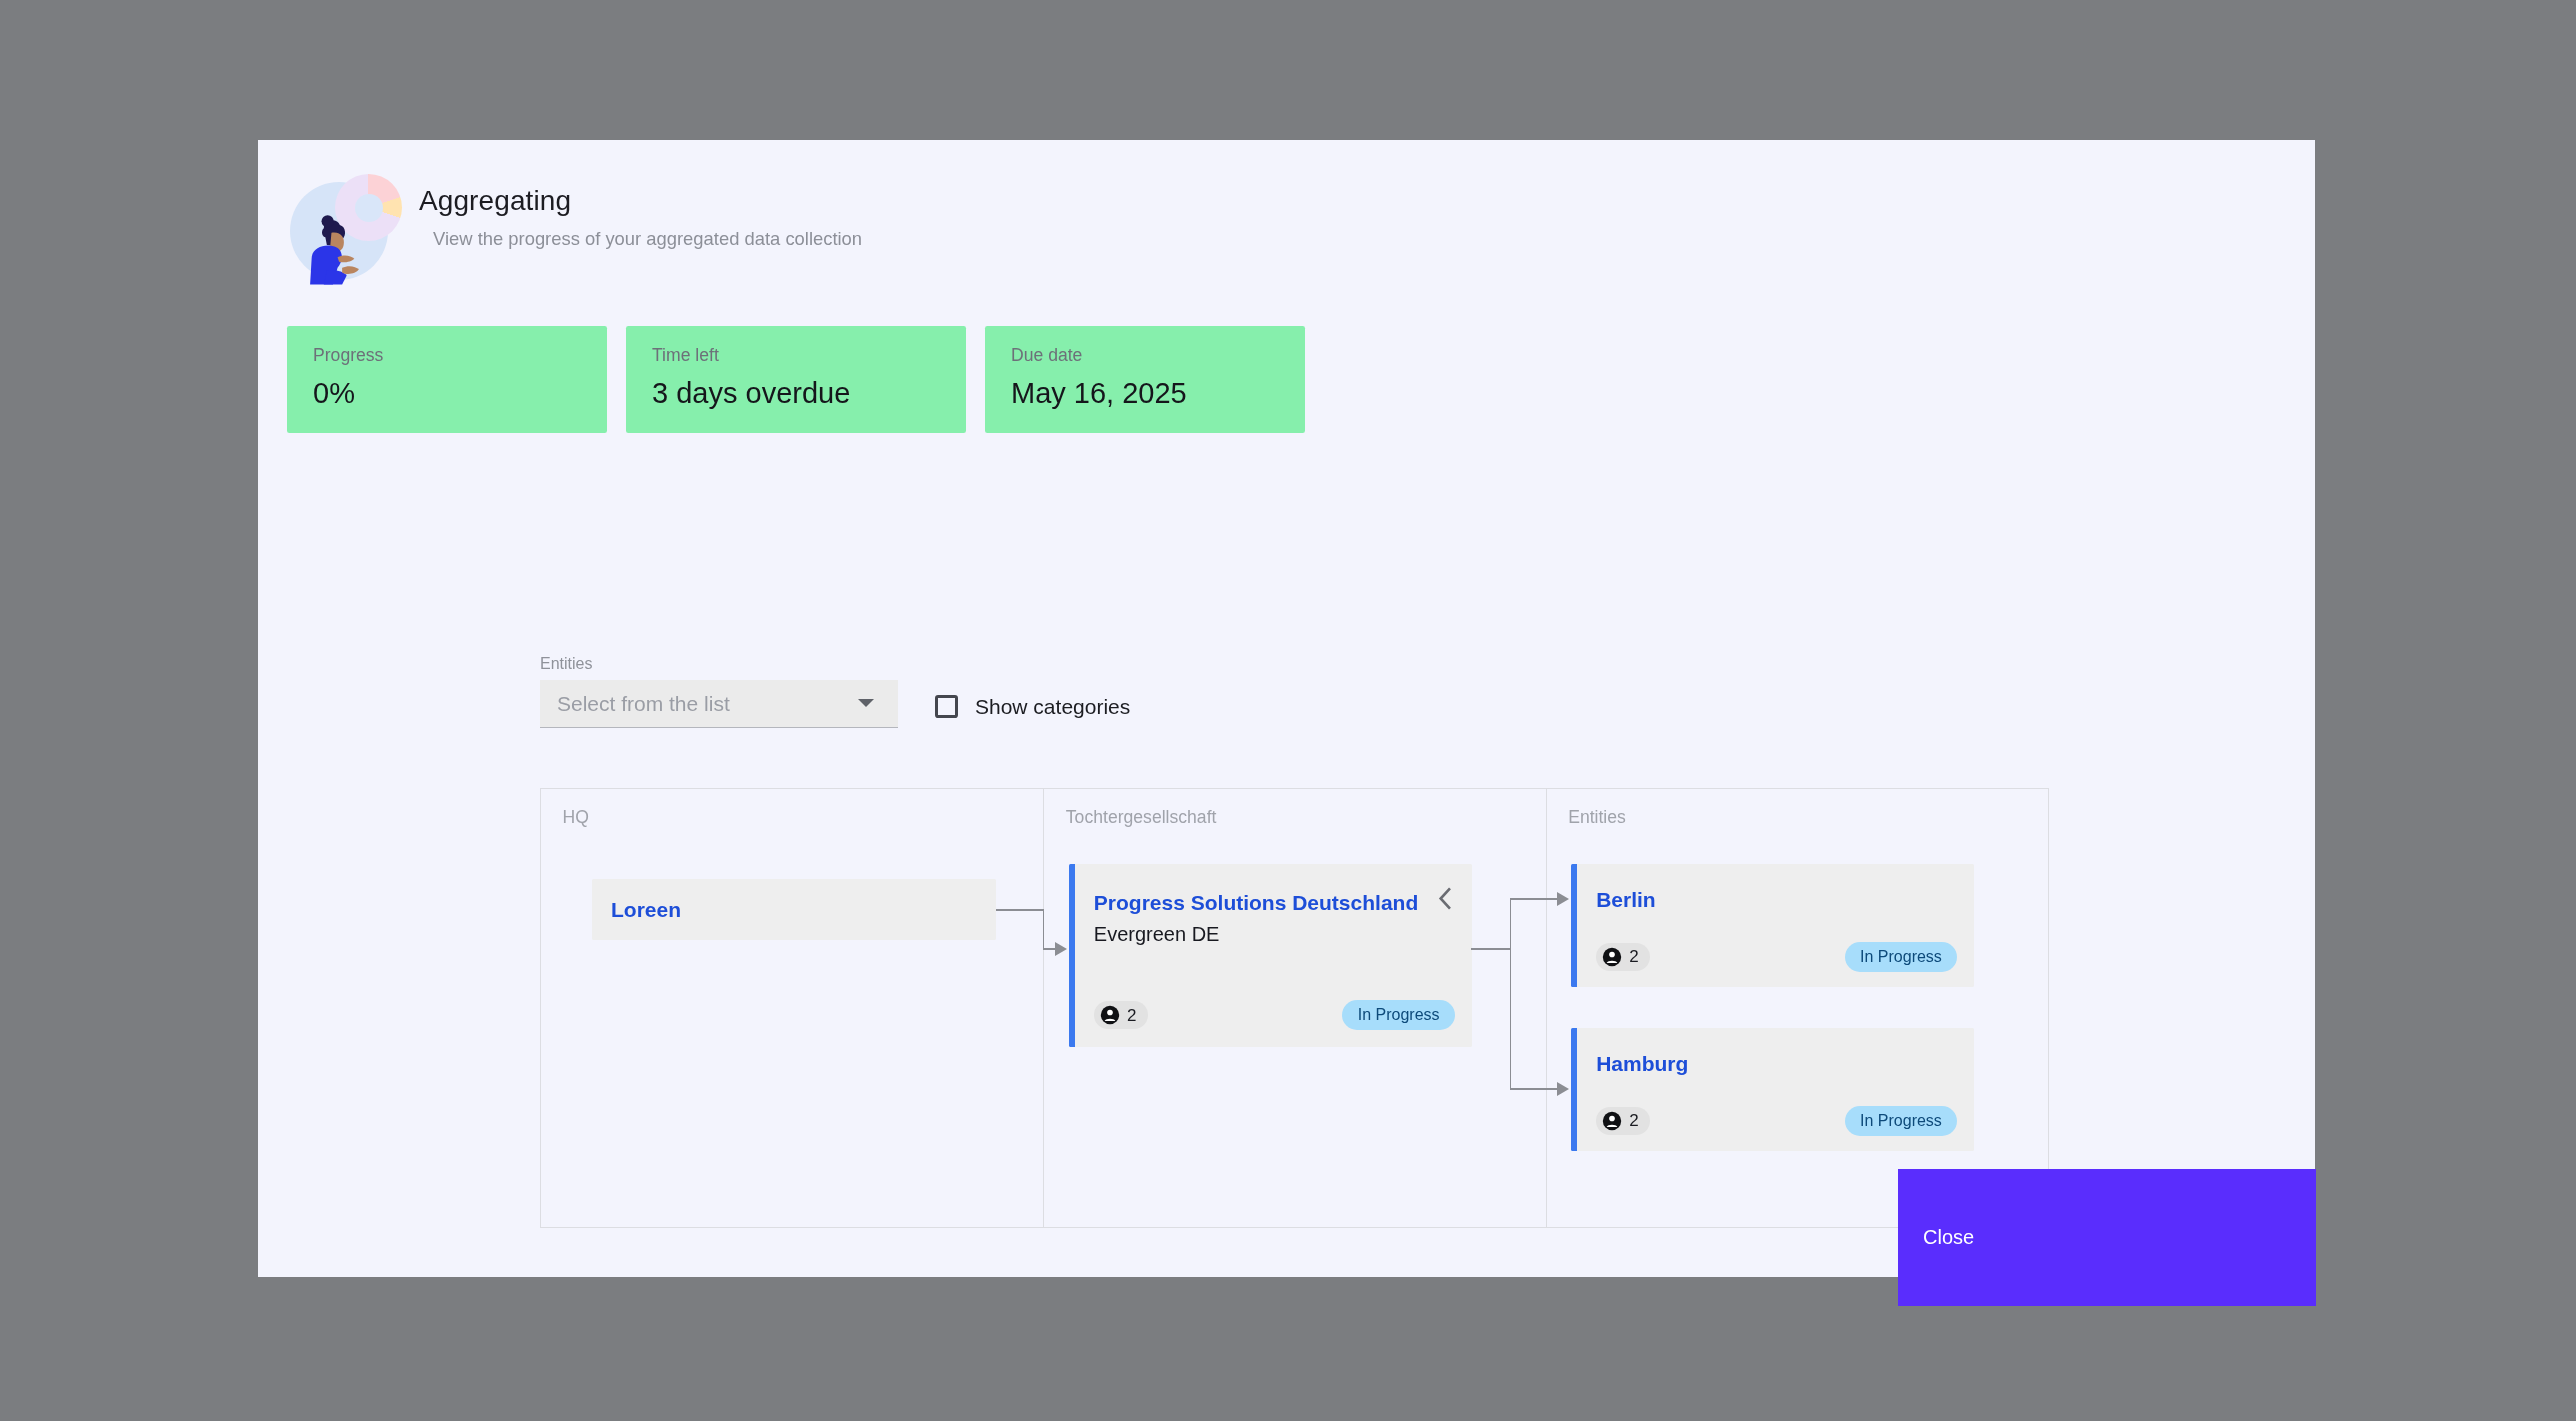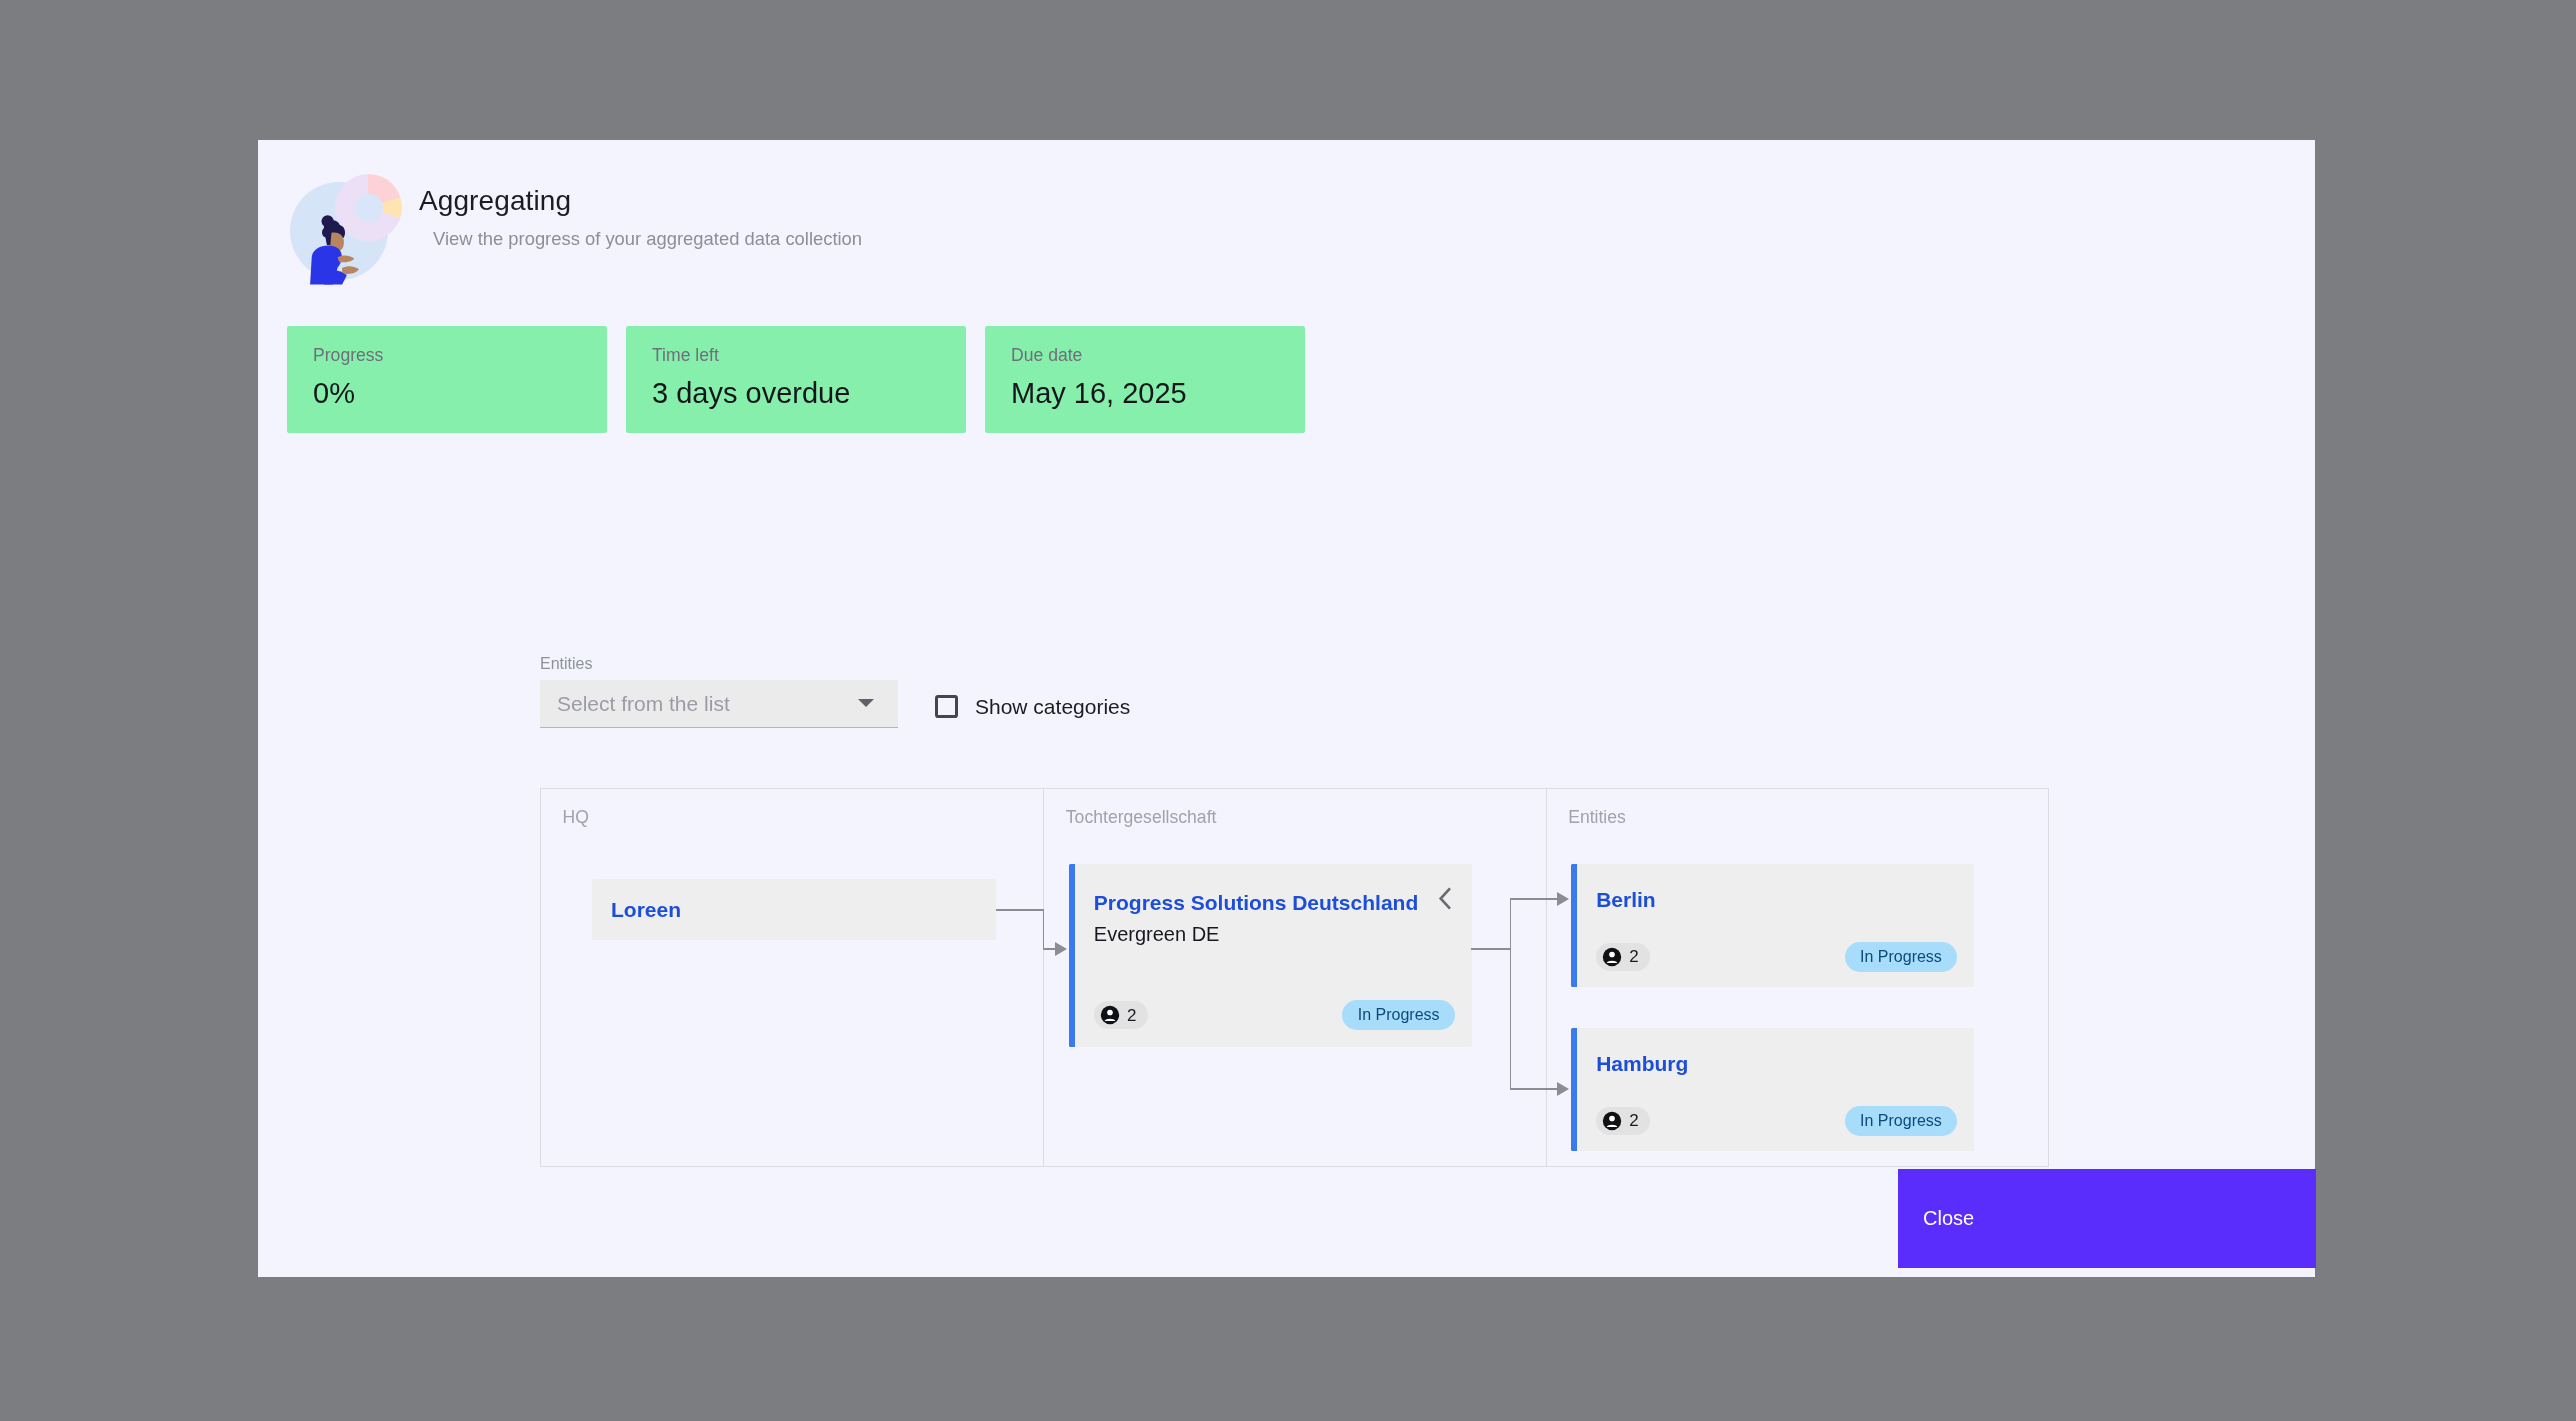--- a/index.html
+++ b/index.html
@@ -185,21 +185,21 @@
     line-height: 1;
     text-align: center;
   }
 
   
   .tree {
     position: absolute;
     left: 282px;
     top: 648px;
     width: 1509px;
-    height: 379px;
+    height: 440px;
     border: 0.8px solid #dcdde2;
     border-top: 0.8px solid #dcdde2;
     border-bottom: 0.8px solid #dcdde2;
     box-sizing: border-box;
     background: #f3f4fd;
   }
   .tree-cols {
     position: absolute;
     inset: 0;
     display: flex;
@@ -318,21 +318,21 @@
     border-bottom: 7px solid transparent;
     border-left: 12.3px solid #8b8d93;
   }
 
   
   .close-btn {
     position: absolute;
     left: 1898px;
     top: 1169px;
     width: 418px;
-    height: 99px;
+    height: 137px;
     background: #5a2dfd;
     border: none;
     color: #ffffff;
     font-family: "Liberation Sans", sans-serif;
     font-size: 20px;
     text-align: left;
     padding-left: 25px;
     cursor: pointer;
   }
 </style>

